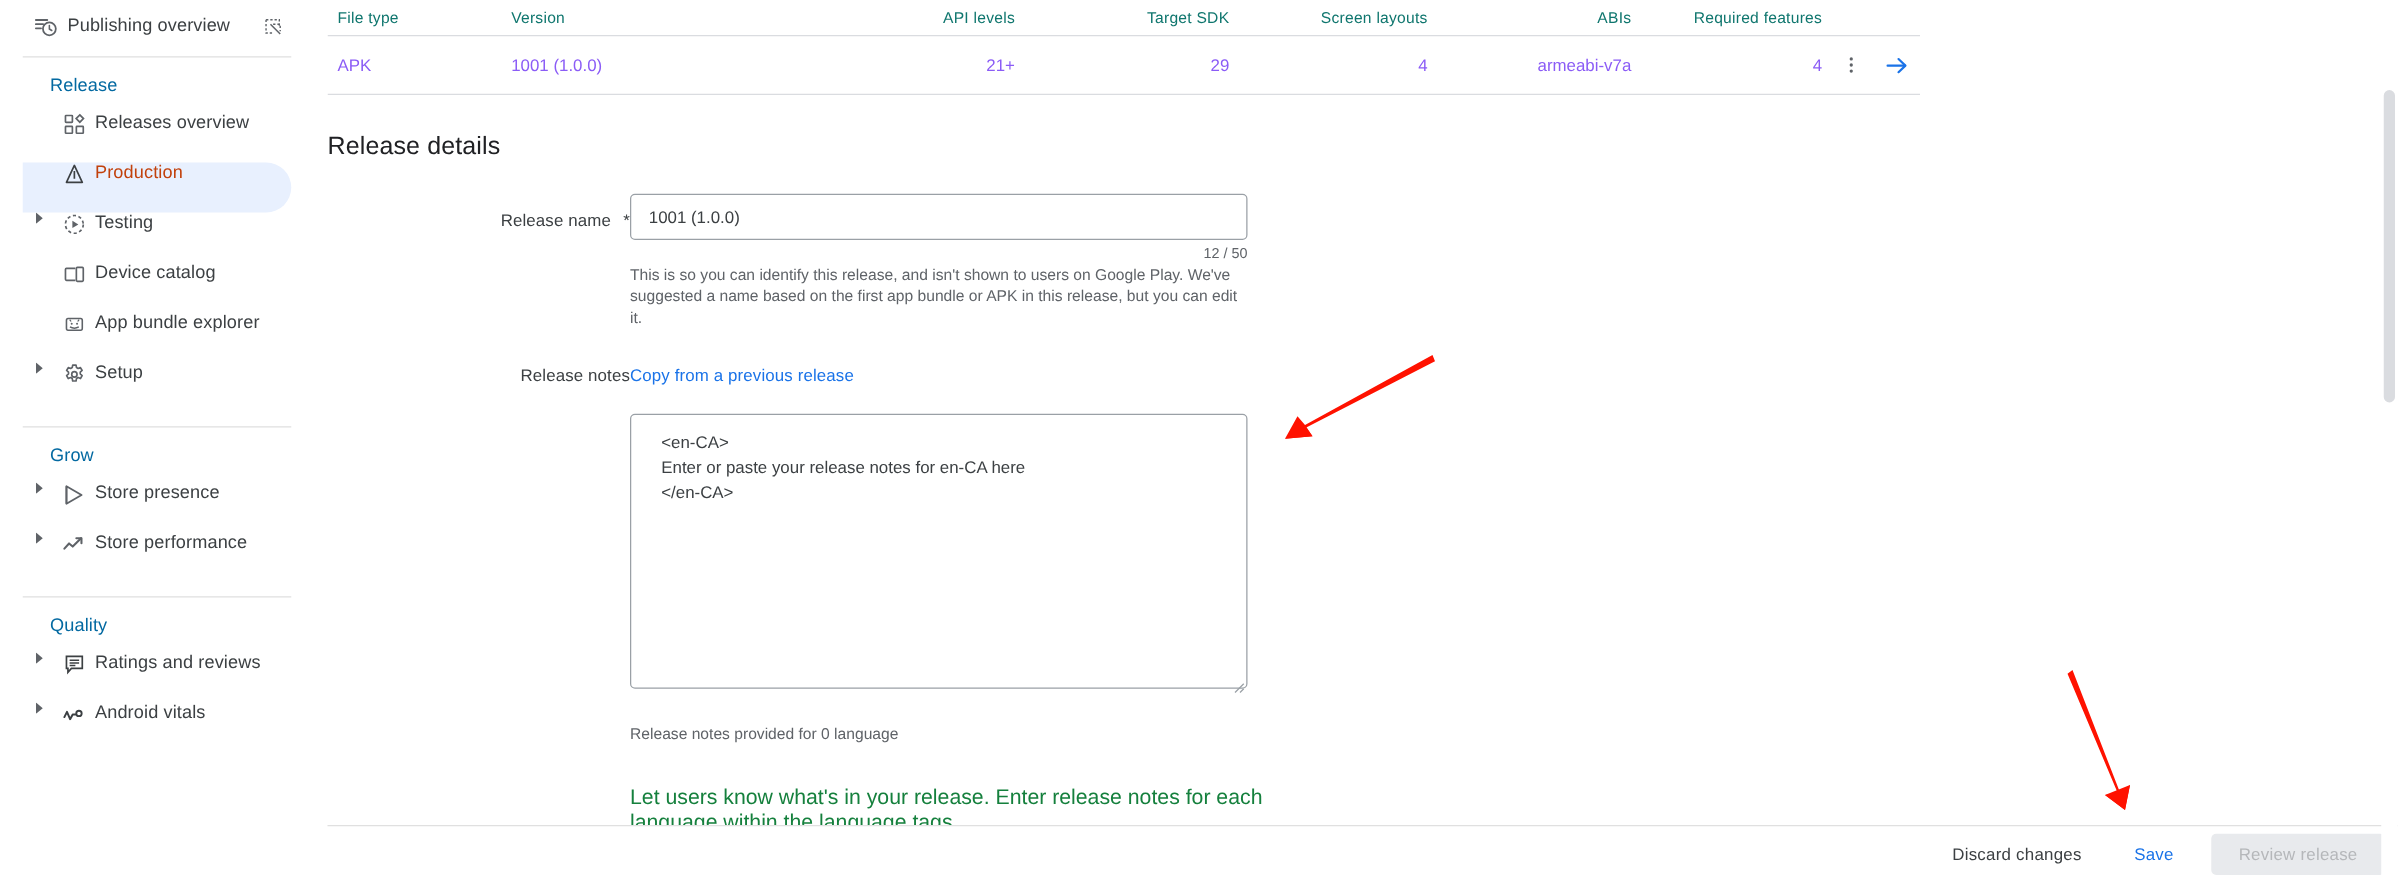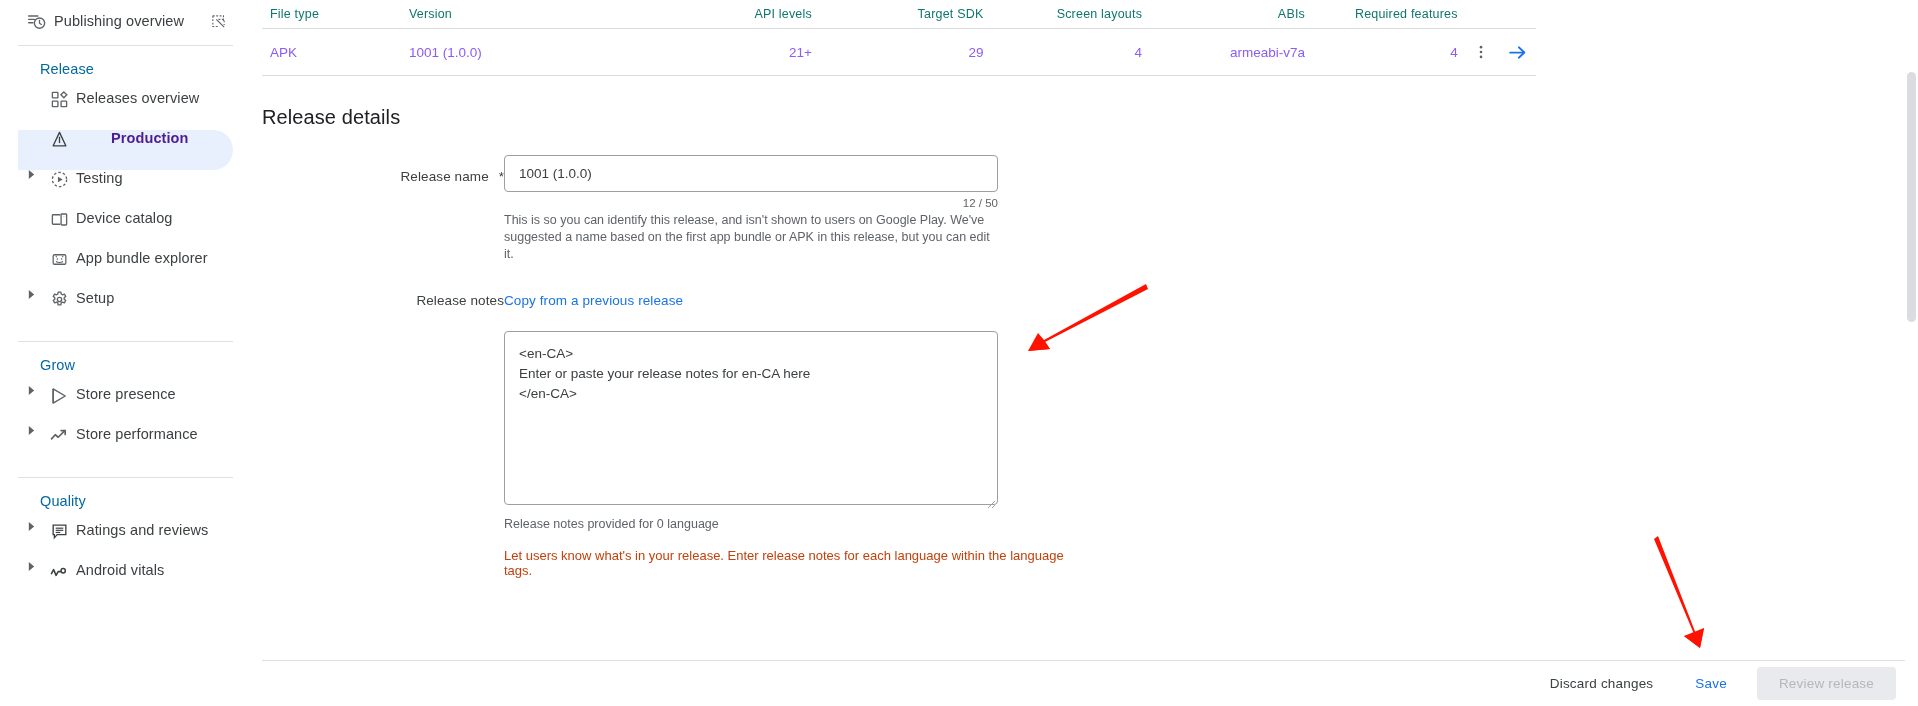--- a/index.html
+++ b/index.html
@@ -37,21 +37,21 @@
   }
   .nav-row .lbl {
     font-size: 14.5px; color: #3c4043; letter-spacing:0.1px; white-space:nowrap;
   }
   .nav-row.active {
     background:#e8f0fe;
     border-top-right-radius: 20px;
     border-bottom-right-radius: 20px;
     width: 215px;
   }
-  .nav-row.active .lbl { color:#4c1d95; font-weight:700;margin-left:35px; }
+  .nav-row.active .lbl { color:#c2410c; font-weight:400; }
   .nav-row.active .ico { color:#3c4043; }
 
   .head-row {
     display:flex; align-items:center;
     height: 34px;
     padding-left: 2px;
   }
   .head-row .ico { width:34px; min-width:34px; display:flex; align-items:center; justify-content:center; color:#5f6368; }
   .head-row .lbl { font-size:14.5px; color:#3c4043; letter-spacing:0.1px; }
   .head-row .trail { margin-left: 26px; display:flex; align-items:center; color:#5f6368; }
@@ -111,43 +111,43 @@
     padding: 0 14px;
     font-family:"Liberation Sans", sans-serif;
     outline: none;
   }
   .counter { text-align:right; font-size:11.5px; color:#5f6368; margin-top: 5px; width:494px;}
   .helper {
     font-size: 12.5px; color:#5f6368; line-height: 17px; margin-top: 3px; width: 494px;
   }
   .link { color:#1a73e8; font-size:13.5px; cursor:pointer; letter-spacing:0.1px; }
   .notes-area {
-    width: 494px; height: 174px;
+    width: 494px; height: 220px;
     border:1px solid #9aa0a6; border-radius:4px;
     background:#fff;
     font-size: 13.5px; color:#3c4043; line-height: 20px;
-    padding: 12px 14px;
+    padding: 12px 24px;
     font-family:"Liberation Sans", sans-serif;
     resize: none; outline:none;
     white-space: pre;
     overflow: hidden;
   }
   .notes-area-wrap { position: relative; width: 494px; }
   .resize-grip {
     position:absolute; right:2px; bottom:2px; width:12px; height:12px; cursor: nwse-resize;
   }
-  .below-1 { font-size:12.5px; color:#5f6368; margin-top:8px; }
-  .below-2 { font-size:13px; color:#c2410c; margin-top:17px; }
+  .below-1 { font-size:12.5px; color:#5f6368; margin-top:24px; }
+  .below-2 { font-size:17px; color:#15803d; margin-top:34px; }
 
   
   #bottombar {
     position:absolute; left:262px; bottom:0; width:1656px; height:46px;
     background:#fff; border-top:1px solid #e0e0e0;
     display:flex; align-items:center; justify-content:flex-end;
-    padding-right: 22px; gap: 0px;
+    padding-right: 10px; gap: 0px;
   }
   .btn-text {
     font-size:13.5px; color:#3c4043; font-weight:500; letter-spacing:0.2px;
     padding: 8px 12px; cursor:pointer; border-radius:4px;
   }
   .btn-save {
     font-size:13.5px; color:#1a73e8; font-weight:500; letter-spacing:0.2px;
     padding: 8px 12px; cursor:pointer; border-radius:4px; margin-left: 18px;
   }
   .btn-disabled {

